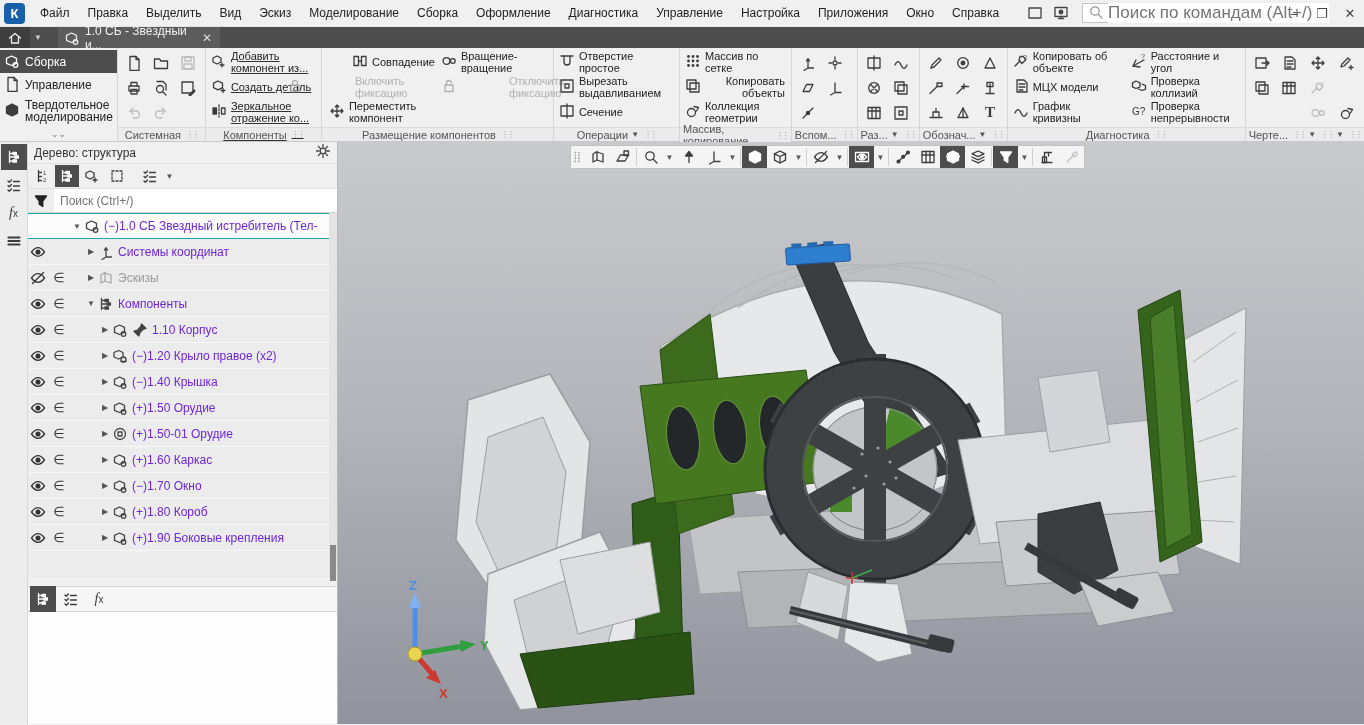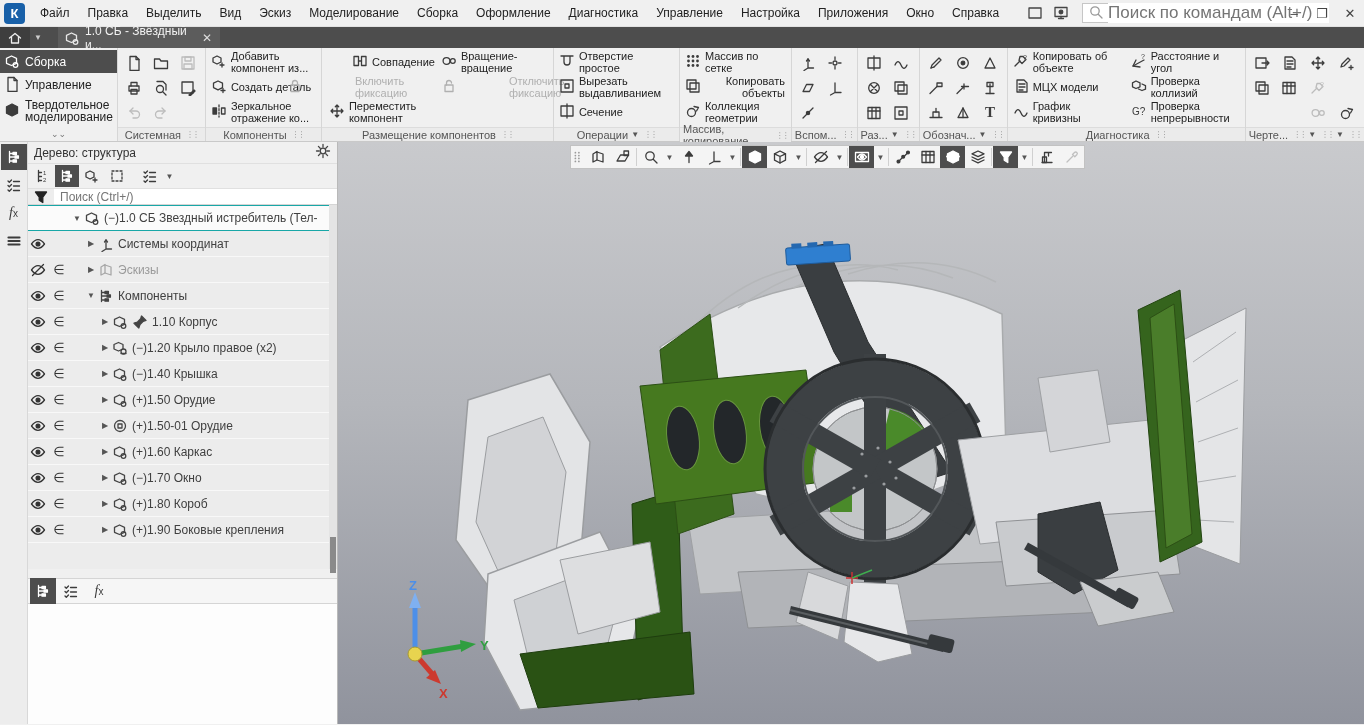--- a/index.html
+++ b/index.html
@@ -61,30 +61,30 @@
   .ss-btn.sel { background:#4d4d4d; color:#fff; }
   .fx-t { font-style:italic; font-family:"Liberation Serif", serif; font-size:14px; }
 
   
   .tree-panel { width:310px; background:#f0f0f0; border-right:1px solid #b9b9b9; display:flex; flex-direction:column; }
   .tp-header { height:22px; display:flex; align-items:center; padding:0 6px; color:#333; background:#f0f0f0; border-bottom:1px solid #e0e0e0; }
   .tp-header .gear { margin-left:auto; color:#444; }
   .tp-toolbar { height:25px; display:flex; align-items:center; gap:1px; padding:0 2px; border-bottom:1px solid #e0e0e0; }
   .tp-tb-btn { width:24px; height:22px; display:flex; align-items:center; justify-content:center; color:#3c3c3c; }
   .tp-tb-btn.sel { background:#4d4d4d; color:#fff; }
-  .tp-search { height:16px; display:flex; align-items:stretch; border-bottom:1px solid #d5d5d5; }
+  .tp-search { height:24px; display:flex; align-items:stretch; border-bottom:1px solid #d5d5d5; }
   .funnel-btn { width:26px; display:flex; align-items:center; justify-content:center; color:#222; background:#ededed; }
   .tp-search input { flex:1; border:none; outline:none; background:#fff; padding:0 6px; font-size:12px;
     font-family:"Liberation Sans", sans-serif; color:#333; }
   .tree-rows { position:relative; height:364px; background:#ececec; }
   .trow { height:26px; display:flex; align-items:center; border-bottom:1px solid #f8f8f8; background:#ececec; }
   .trow.rootsel { background:#fbfbfb; border-top:1px solid #18a7a7; border-bottom:1px solid #18a7a7; }
   .gut { width:20px; flex:none; display:flex; align-items:center; justify-content:center; color:#333; }
   .gut2 { width:22px; flex:none; display:flex; align-items:center; justify-content:center; color:#333; font-size:13px; }
-  .tlabel { white-space:nowrap; overflow:hidden; color:#404040; }
+  .tlabel { white-space:nowrap; overflow:hidden; color:#6d28d9; }
   .trow.gray .tlabel { color:#9a9a9a; }
   .trow.gray .node-ico { color:#a8a8a8; }
   .arrow { width:14px; flex:none; text-align:center; color:#555; font-size:8px; }
   .node-ico { flex:none; margin-right:4px; color:#444; display:flex; }
   .vscroll { position:absolute; right:0; top:0; width:8px; height:364px; background:#e4e4e4; }
   .vthumb { position:absolute; right:1px; width:6px; height:36px; top:332px; background:#8a8a8a; }
   .tp-tabs { height:26px; margin-top:9px; background:#f6f6f6; border-top:1px solid #d5d5d5; border-bottom:1px solid #d5d5d5;
     display:flex; align-items:center; gap:2px; padding-left:2px; }
   .tp-rest { flex:1; background:#fdfdfd; }
 
@@ -243,21 +243,21 @@
             </svg>
           </div>
       </div>
     </div>
     <div class="rlabel">
         <span>Системная</span>
         <span class="grip">⋮⋮</span>
       </div>
   </div>
 
-  <div class="rgroup" style="width:116px;">
+  <div class="rgroup" style="width:116px;text-decoration:underline;">
     <div class="rbody">
         <div class="rcol">
       <div class="rbtn">
         <span><svg width="16" height="16" viewBox="0 0 16 16" fill="none" stroke="currentColor" stroke-width="1.3" stroke-linejoin="round" stroke-linecap="round">
                 <path d="M6 3l4 2v4L6 11 2 9V5z"></path>
                 <path d="M11 10v4M9 12h4"></path>
               </svg></span>
         <span class="lbl" style="width:88px;">Добавить компонент из...</span>
       </div>
       <div class="rbtn">

